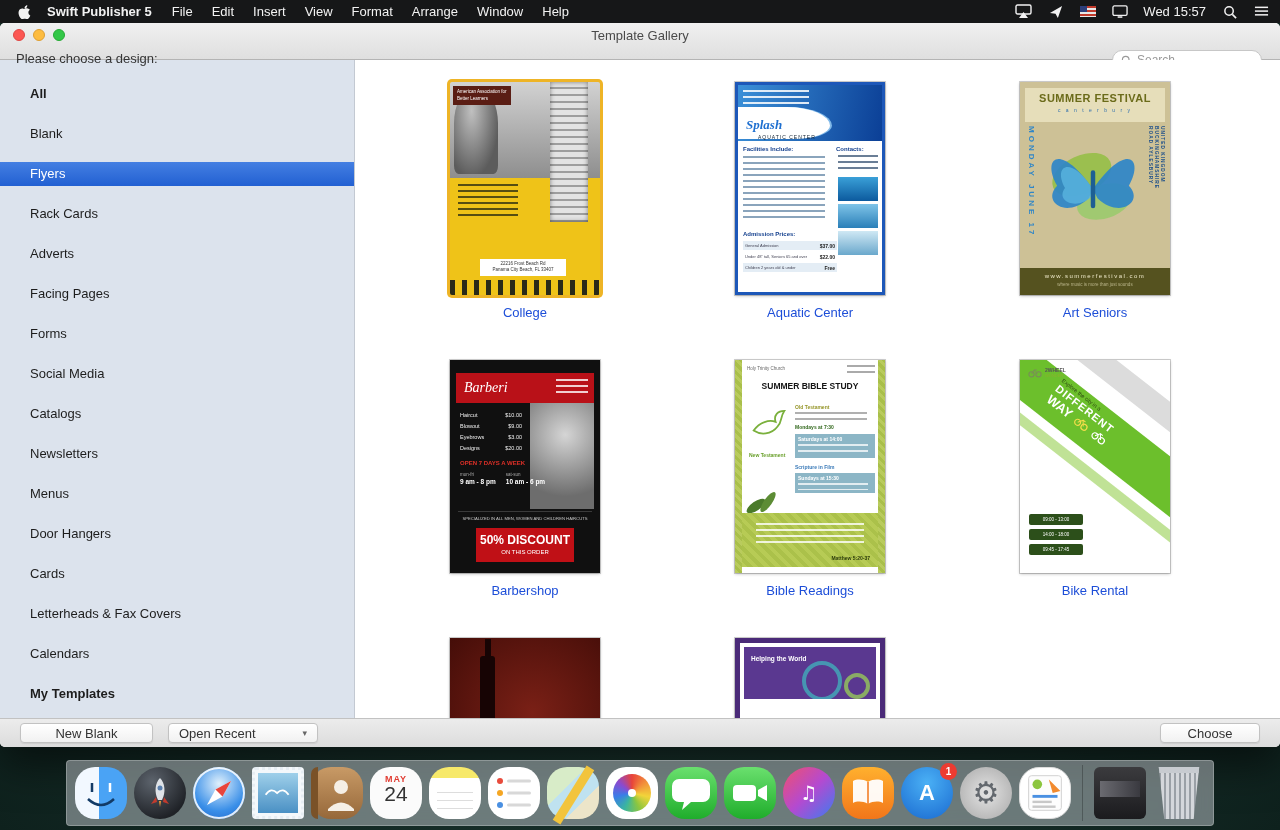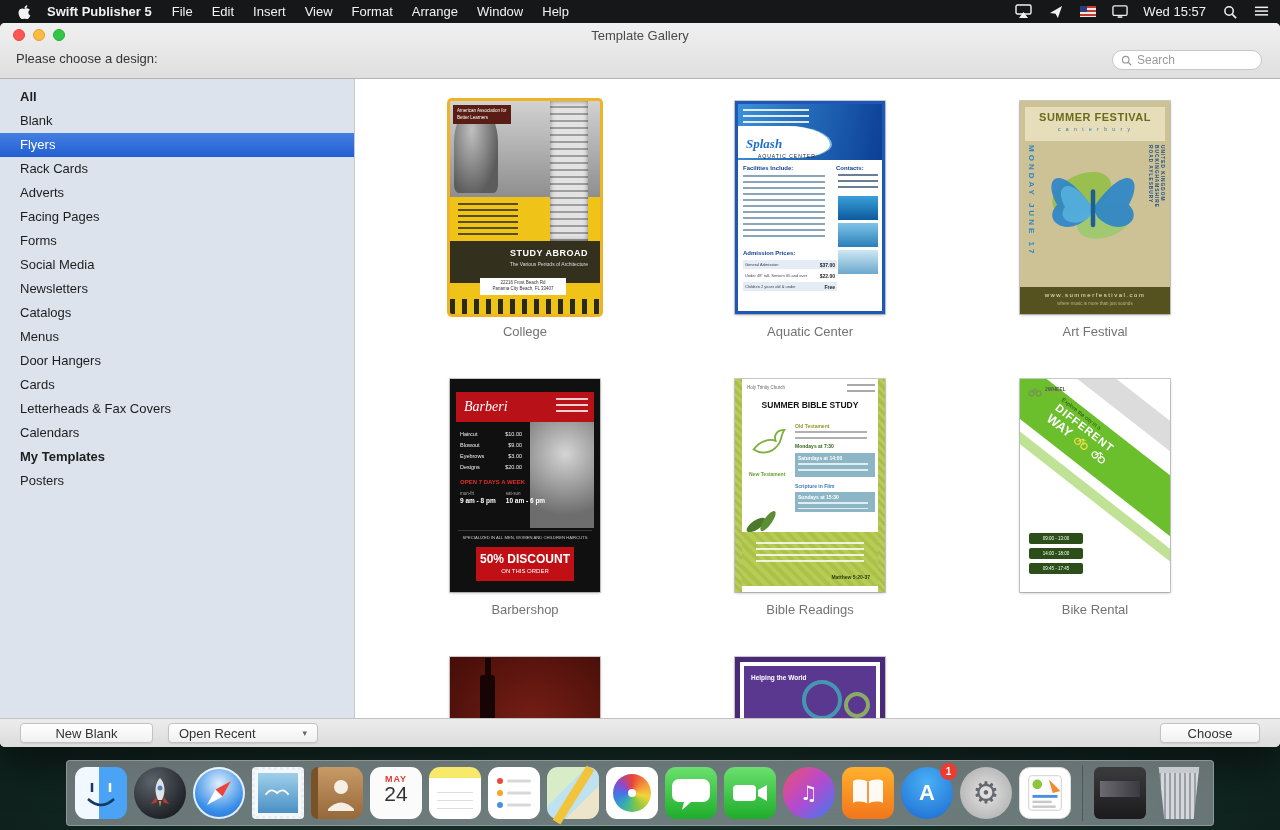--- a/index.html
+++ b/index.html
@@ -15,21 +15,21 @@
   .mb-app { font-weight:bold; margin-right:20px; }
   .mb-item { margin-right:19px; }
   .mb-right { margin-left:auto; display:flex; align-items:center; gap:15px; }
   .mb-ico { width:17px; height:15px; display:flex; align-items:center; justify-content:center; }
   .mb-clock { font-size:13px; }
 
   
   .window { position:absolute; top:23px; left:0; width:1280px; height:724px;
     border-radius:5px; overflow:hidden; background:#fff;
     box-shadow:0 18px 40px rgba(0,0,0,.55); display:flex; flex-direction:column; }
-  .chrome { height:56px; background:linear-gradient(#f0f0f0,#dfdfdf);
+  .chrome { height:37px; background:linear-gradient(#f0f0f0,#dfdfdf);
     border-bottom:1px solid #b4b4b4; position:relative; flex:0 0 auto; }
   .titlebar { height:24px; position:relative; text-align:center; }
   .title { line-height:25px; font-size:13px; color:#4a4a4a; }
   .lights { position:absolute; left:13px; top:6px; display:flex; gap:8px; }
   .light { width:12px; height:12px; border-radius:50%; }
   .l-red { background:#fc5753; border:1px solid #df4744; }
   .l-yellow { background:#fdbc40; border:1px solid #de9f34; }
   .l-green { background:#33c748; border:1px solid #27aa35; }
   .toolbar { height:28px; position:relative; }
   .prompt { position:absolute; left:16px; top:4px; font-size:13px; color:#343434; }
@@ -37,31 +37,31 @@
     background:#fff; border:1px solid #c7c7c7; border-radius:10px;
     display:flex; align-items:center; padding:0 8px; gap:5px; }
   .searchbox input { border:none; outline:none; width:100%; font-size:12px;
     color:#555; background:transparent; font-family:inherit; }
   .searchbox input::placeholder { color:#9a9a9a; }
 
   .wbody { flex:1; display:flex; min-height:0; }
 
   
   .sidebar { width:355px; background:#dce3ed; border-right:1px solid #c3c9d2; padding-top:6px; }
-  .sb { height:24px; line-height:24px; padding-left:20px; font-size:13px; color:#1d1d1d; cursor:default; }
+  .sb { height:24px; line-height:24px; padding-left:30px; font-size:13px; color:#1d1d1d; cursor:default;margin-top:16px; }
   .sb.bold { font-weight:bold; }
   .sb.sel { background:linear-gradient(#447fe2,#2260d2); color:#fff; }
 
   
   .content { flex:1; background:#fff; position:relative; overflow:hidden; }
   .cell { position:absolute; width:150px; }
   .thumb { width:150px; height:213px; position:relative; overflow:hidden;
     background:#fff; box-shadow:0 0 0 1px rgba(0,0,0,.18), 0 1px 3px rgba(0,0,0,.25); }
   .cell.selected .thumb { box-shadow:0 0 0 3px #eeb426; border-radius:2px; }
-  .tlabel { width:190px; margin-left:-20px; text-align:center; font-size:13px; color:#737373; margin-top:10px; }
+  .tlabel { width:190px; margin-left:-20px; text-align:center; font-size:13px; color:#1d4ed8; margin-top:10px; }
   .t { position:absolute; }
   .lines { position:absolute; background:repeating-linear-gradient(180deg, var(--lc,#999) 0 2px, transparent 2px 6px); }
 
   
   .th-college { background:#efc318; }
   .cg-photo { position:absolute; left:0; top:0; right:0; height:96px;
     background:linear-gradient(#d2d2d2,#8e8e8e); }
   .cg-statue { position:absolute; left:4px; top:8px; width:44px; height:84px; border-radius:40% 40% 10% 10%;
     background:radial-gradient(ellipse at 40% 25%, #c0c0c0, #5c5c5c 75%); }
   .cg-tower { position:absolute; right:12px; top:0; width:38px; height:140px;
@@ -154,21 +154,21 @@
     border:1px solid #c2c2c2; border-radius:4px; font-size:13px; color:#333;
     display:flex; align-items:center; justify-content:center;
     box-shadow:0 1px 1px rgba(0,0,0,.08); cursor:default; }
   .chev { font-family:"DejaVu Sans",sans-serif; font-size:9px; color:#666; margin-left:8px; }
 
   
   .dock { position:absolute; left:50%; transform:translateX(-50%); bottom:4px; height:66px;
     background:rgba(215,219,226,.45); border:1px solid rgba(255,255,255,.25); border-radius:4px;
     display:flex; align-items:center; gap:7px; padding:0 8px; z-index:40;
     backdrop-filter:blur(8px); }
-  .dicon { width:52px; height:52px; border-radius:11px; position:relative; flex:0 0 auto; }
+  .dicon { width:52px; height:52px; border-radius:20px; position:relative; flex:0 0 auto; }
   .dicon svg { position:absolute; inset:0; }
   .d-finder { background:linear-gradient(90deg,#f2f8ff 0 24px,#4aa3f5 24px),linear-gradient(#5db2f7,#2a7de0); }
   .d-round { border-radius:50%; }
   .d-launchpad { background:radial-gradient(circle at 35% 28%,#5c636c,#1f2227 75%); }
   .d-safari { background:radial-gradient(circle at 50% 32%,#dff0fc,#3a8fe8 62%,#1f63c8);
     box-shadow:inset 0 0 0 2px rgba(255,255,255,.85); }
   .d-stamp { border-radius:4px; background:#f4f8fb; border:3px dotted #e6edf3; }
   .d-stamp .inner { position:absolute; inset:3px; background:linear-gradient(#9fd0ea,#4a90c4); }
   .d-contacts { background:linear-gradient(#c89a66,#96683a); }
   .d-contacts::before { content:""; position:absolute; left:0; top:0; bottom:0; width:7px;
@@ -301,44 +301,40 @@
 
     <div class="sidebar">
       <div class="sb bold">All</div>
       <div class="sb">Blank</div>
       <div class="sb sel">Flyers</div>
       <div class="sb">Rack Cards</div>
       <div class="sb">Adverts</div>
       <div class="sb">Facing Pages</div>
       <div class="sb">Forms</div>
       <div class="sb">Social Media</div>
+      <div class="sb">Catalogs</div>
       <div class="sb">Newsletters</div>
-      <div class="sb">Catalogs</div>
       <div class="sb">Menus</div>
       <div class="sb">Door Hangers</div>
       <div class="sb">Cards</div>
       <div class="sb">Letterheads &amp; Fax Covers</div>
       <div class="sb">Calendars</div>
       <div class="sb bold">My Templates</div>
       <div class="sb">Posters</div>
     </div>
 
     <div class="content">
 
       <div class="cell selected" style="left:95px; top:22px;">
         <div class="thumb th-college">
           <div class="cg-photo"></div>
           <div class="cg-statue"></div>
           <div class="cg-tower"></div>
           <div class="cg-org">American Association for Better Learners</div>
           <div class="lines" style="left:8px; top:102px; width:60px; height:34px; --lc:#564e12;"></div>
-          <div class="cg-band">
-            <div class="cg-title">STUDY ABROAD</div>
-            <div class="cg-sub">The Various Periods of Architecture</div>
-          </div>
           <div class="cg-addr">
             <div>22216 Frost Beach Rd</div>
             <div>Panama City Beach, FL 33407</div>
           </div>
           <div class="cg-cols"></div>
         </div>
         <div class="tlabel">College</div>
       </div>
 
       <div class="cell" style="left:380px; top:22px;">
@@ -395,21 +391,21 @@
               <path d="M50 55 C80 12 96 28 82 52 C96 66 74 82 54 63 Z" fill="#2e86c8" opacity=".92"></path>
               <path d="M50 55 C30 24 14 34 25 54 C16 66 36 74 48 62 Z" fill="#5ab4e0" opacity=".8"></path>
               <rect x="48" y="38" width="4" height="34" rx="2" fill="#1d5f93"></rect>
             </svg>
           </div>
           <div class="af-bottom">
             <div class="af-web">www.summerfestival.com</div>
             <div class="af-tag">where music is more than just sounds</div>
           </div>
         </div>
-        <div class="tlabel">Art Festival</div>
+        <div class="tlabel">Art Seniors</div>
       </div>
 
       <div class="cell" style="left:95px; top:300px;">
         <div class="thumb th-barber">
           <div class="bb-red">
             <div class="bb-brand">Barberi</div>
             <div class="lines" style="position:relative; width:32px; height:18px; margin:6px 6px 0 0; --lc:rgba(255,255,255,.8);"></div>
           </div>
           <div class="bb-photo"></div>
           <div class="t" style="left:10px; top:52px; width:62px;">

